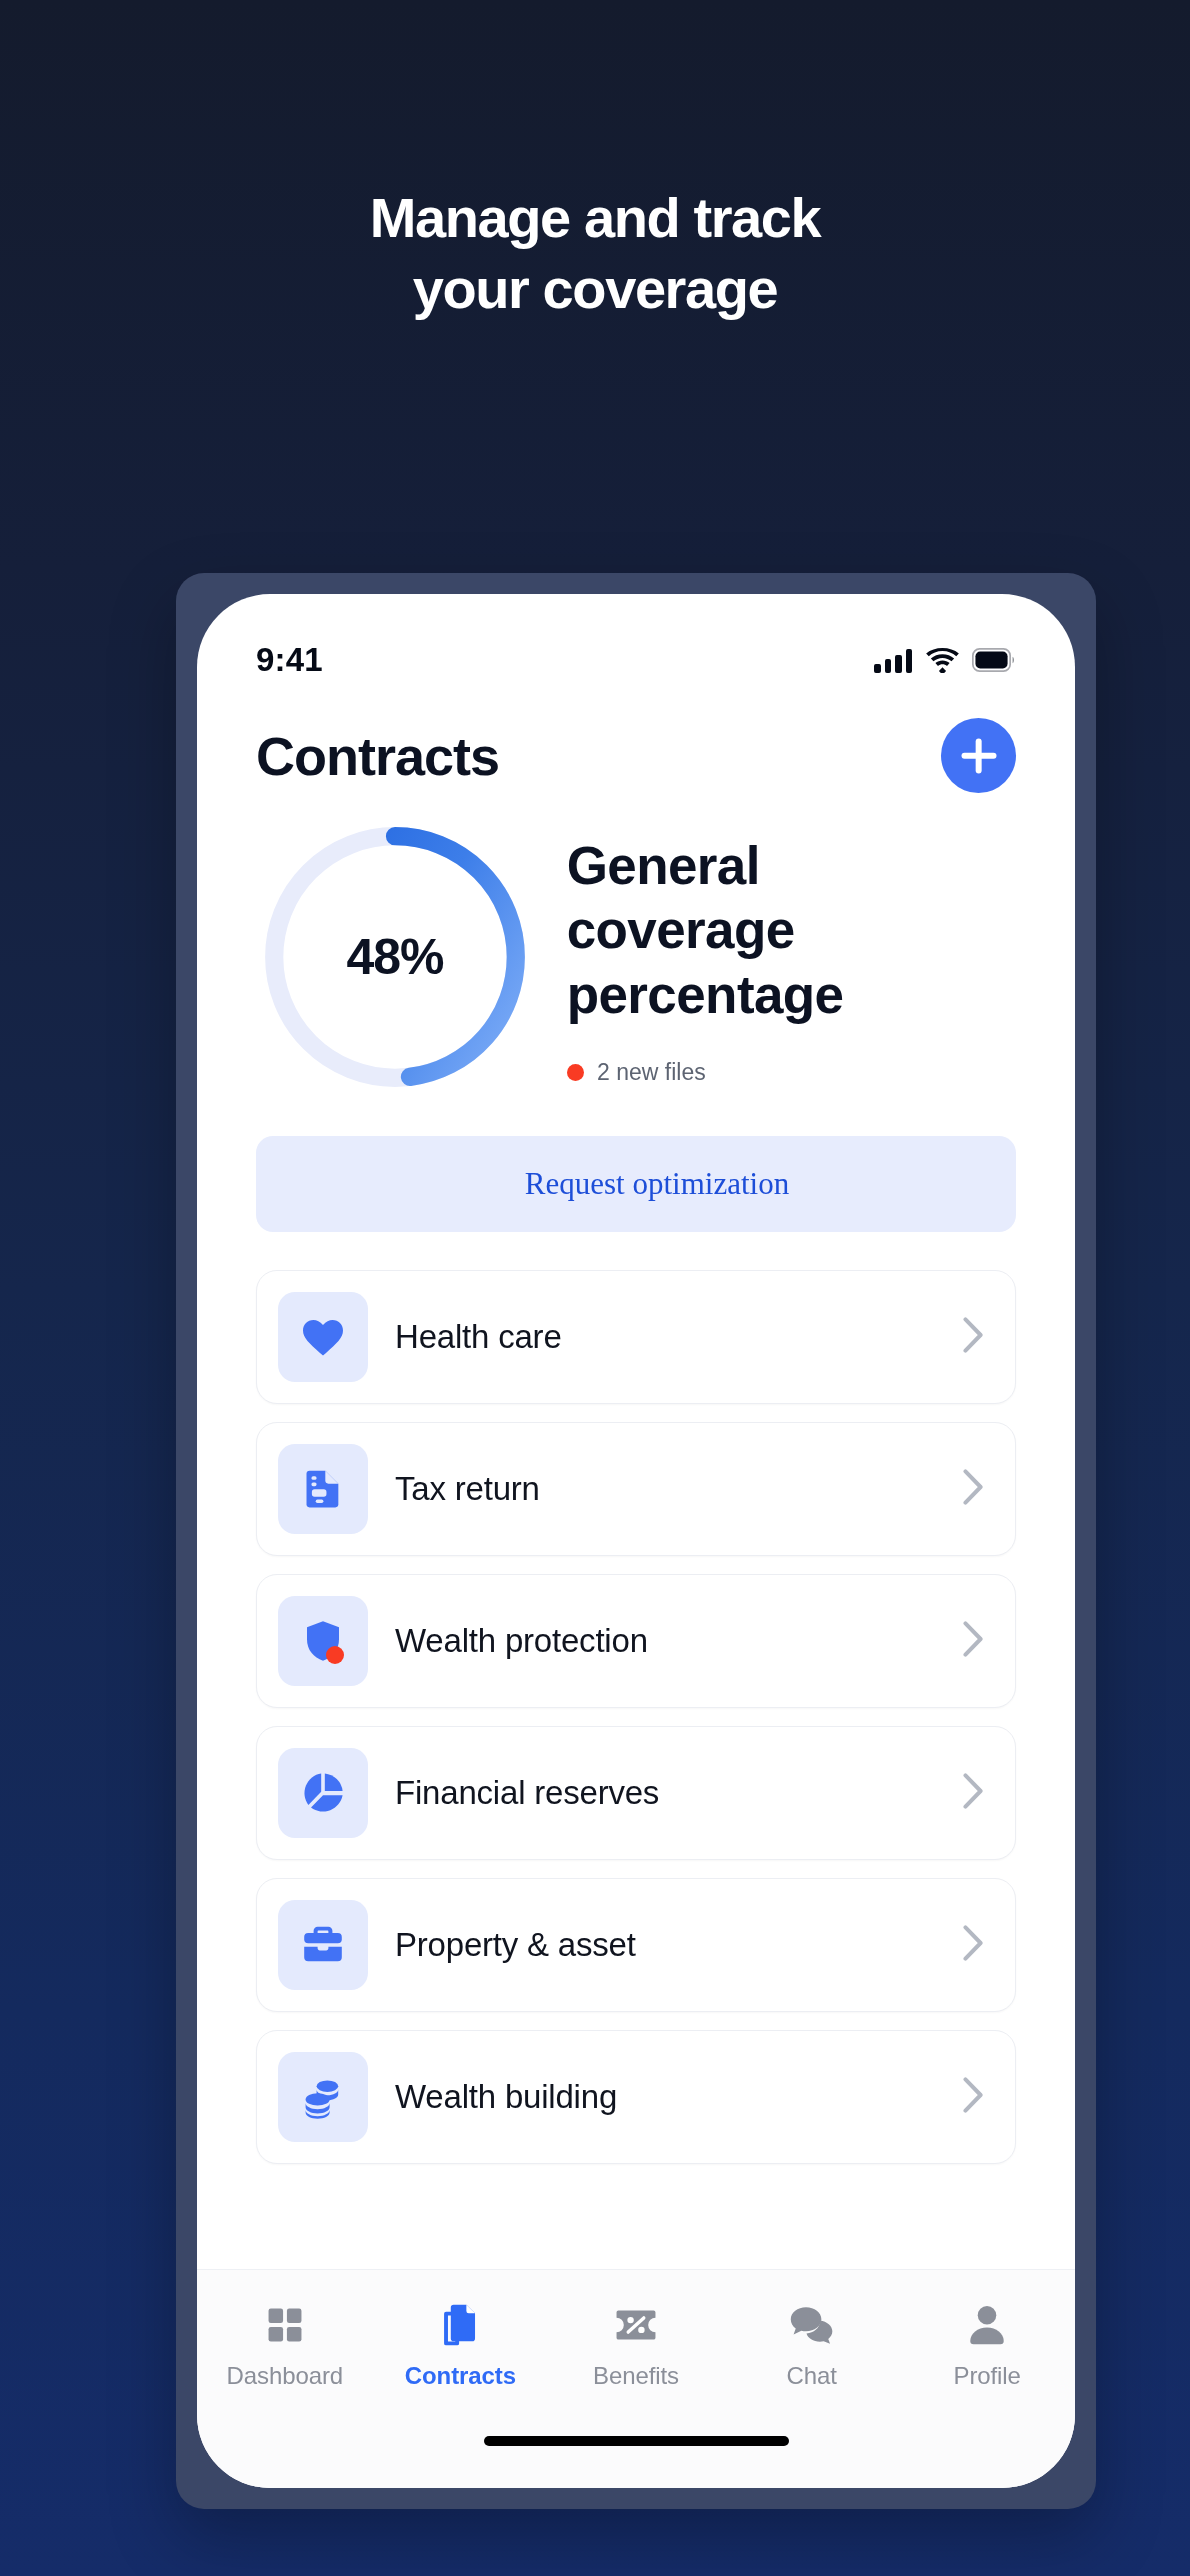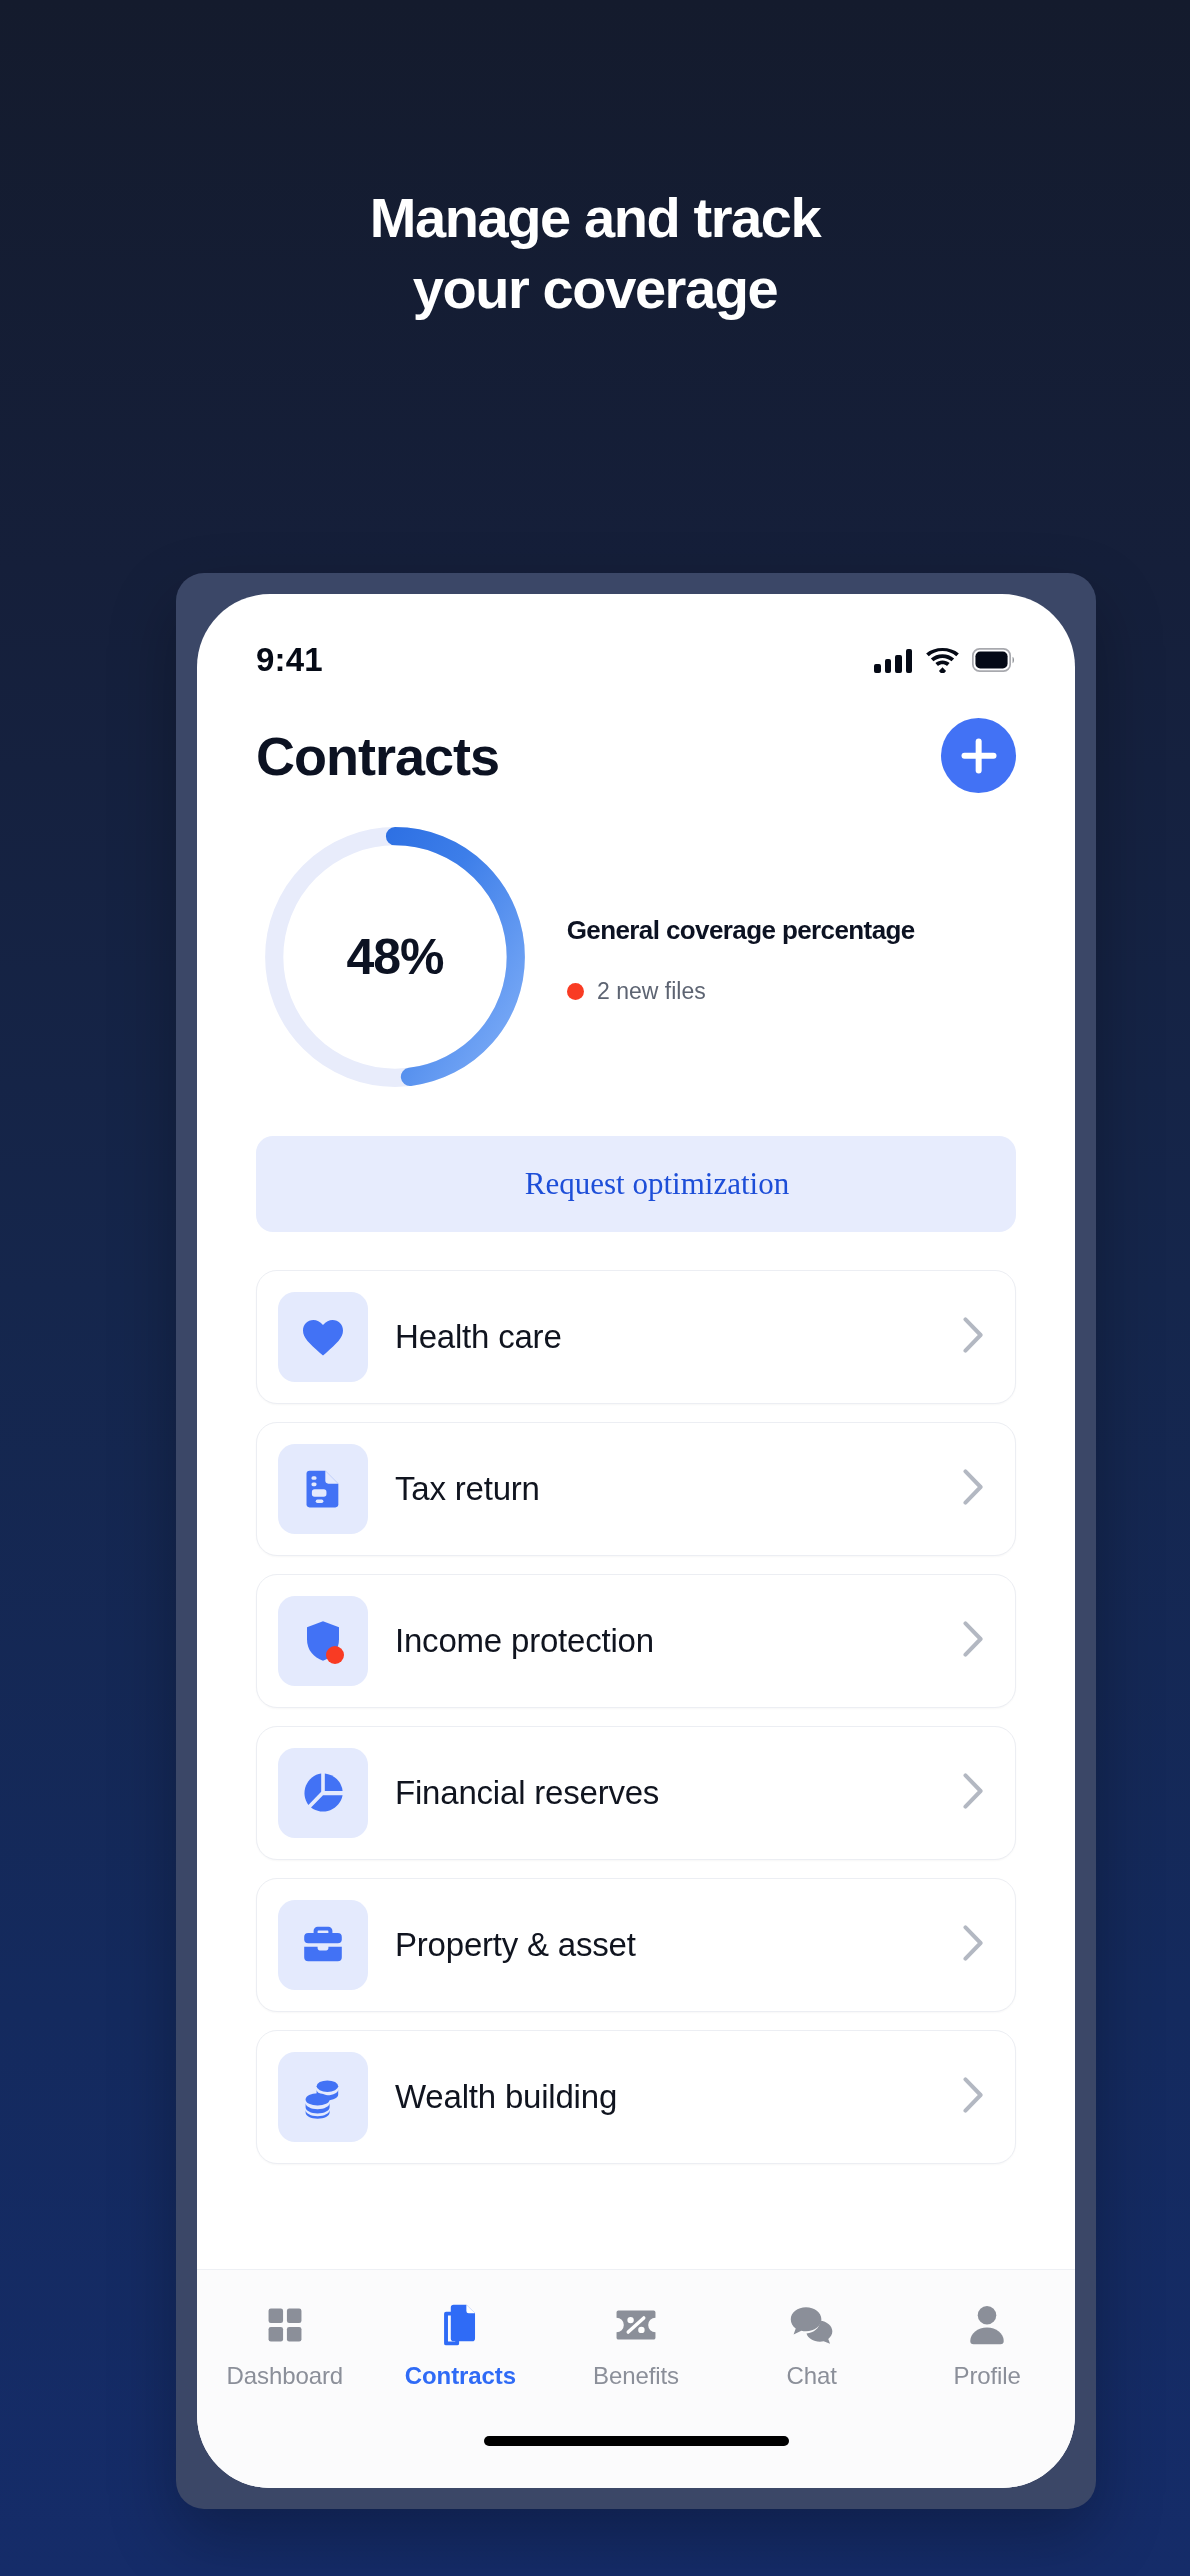--- a/index.html
+++ b/index.html
@@ -146,21 +146,21 @@
     display: flex;
     align-items: center;
     justify-content: center;
     font-size: 50px;
     font-weight: 700;
     color: #0c1222;
     letter-spacing: -1px;
   }
   .coverage-text { padding-left: 25px; padding-top: 5.8px; }
   .coverage-title {
-    font-size: 26px;
+    font-size: 53px;
     font-weight: 700;
     color: #0c1222;
     line-height: 1.22;
     letter-spacing: -0.6px;
     max-width: 403px;
   }
   .coverage-sub {
     margin-top: 31px;
     display: flex;
     align-items: center;
@@ -386,21 +386,21 @@
               <path d="M2.5 2.5L18.5 19 2.5 35.5" fill="none" stroke="#b3b8c2" stroke-width="4.2" stroke-linecap="round" stroke-linejoin="round"></path>
             </svg></span>
         </div>
         <div class="list-item">
           <span class="item-icon">
             <svg width="48" height="48" viewBox="0 0 24 24">
               <path fill="#4272f5" d="M12 2.1l8 3v6.2c0 5.1-3.3 9.1-8 10.6-4.7-1.5-8-5.5-8-10.6V5.1l8-3z"></path>
             </svg>
             <span class="badge-dot"></span>
           </span>
-          <span class="item-label">Income protection</span>
+          <span class="item-label">Wealth protection</span>
           <span><svg class="chev" viewBox="0 0 22 38">
               <path d="M2.5 2.5L18.5 19 2.5 35.5" fill="none" stroke="#b3b8c2" stroke-width="4.2" stroke-linecap="round" stroke-linejoin="round"></path>
             </svg></span>
         </div>
         <div class="list-item">
           <span class="item-icon">
             <svg width="48" height="48" viewBox="0 0 24 24">
               <path fill="#4272f5" d="M11.1 2.2v9.2l-6.4 6.6A10 10 0 0 1 11.1 2.2z"></path>
               <path fill="#4272f5" d="M12.9 2.2A10 10 0 0 1 21.8 11h-8.9V2.2z"></path>
               <path fill="#4272f5" d="M6 19.3l6-6.2h9.8a10 10 0 0 1-15.8 6.2z"></path>

